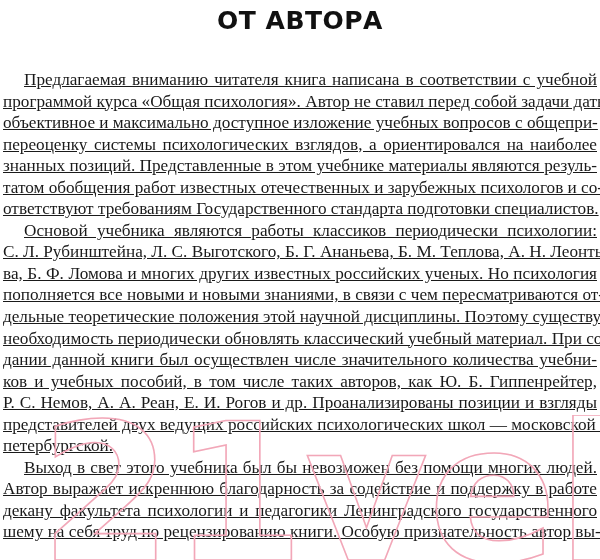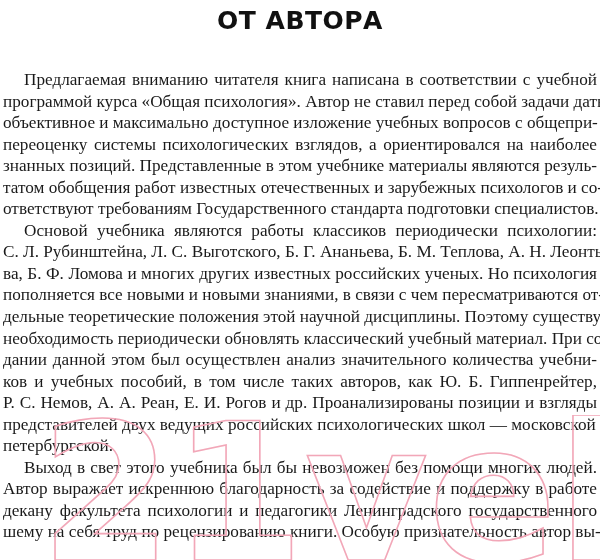--- a/index.html
+++ b/index.html
@@ -8,21 +8,21 @@
   .title {
     position: absolute; left: 0; top: 6px; width: 600px; text-align: center;
     font-family: "DejaVu Sans", sans-serif; font-weight: bold; font-size: 25px;
     letter-spacing: 0.5px; color: #111;
   }
   .body {
     position: absolute; left: 3px; top: 69px; width: 594px;
     font-family: "Liberation Serif", serif; font-size: 17.2px; line-height: 21.55px;
     color: #1a1a1a;
   }
-  .line { display: block; white-space: nowrap; text-align: justify; text-align-last: justify; height: 21.55px; }
+  .line { display: block; white-space: nowrap; text-align: justify; text-align-last: justify; height: 21.55px; text-decoration: underline; }
   .line.last { text-align-last: left; }
   .line.indent { padding-left: 21px; }
   .watermark {
     position: absolute; left: 40px; top: 415px; width: 560px; height: 150px;
     pointer-events: none;
   }
   .watermark text {
     font-family: "DejaVu Sans", sans-serif; font-weight: bold; font-size: 190px;
     fill: none; stroke: #f2a7b8; stroke-width: 1.6;
   }
@@ -40,21 +40,21 @@
     <span class="line">переоценку системы психологических взглядов, а ориентировался на наиболее</span>
     <span class="line">знанных позиций. Представленные в этом учебнике материалы являются резуль-</span>
     <span class="line">татом обобщения работ известных отечественных и зарубежных психологов и со-</span>
     <span class="line last">ответствуют требованиям Государственного стандарта подготовки специалистов.</span>
     <span class="line indent">Основой учебника являются работы классиков периодически психологии:</span>
     <span class="line">С. Л. Рубинштейна, Л. С. Выготского, Б. Г. Ананьева, Б. М. Теплова, А. Н. Леонтье-</span>
     <span class="line">ва, Б. Ф. Ломова и многих других известных российских ученых. Но психология</span>
     <span class="line">пополняется все новыми и новыми знаниями, в связи с чем пересматриваются от-</span>
     <span class="line">дельные теоретические положения этой научной дисциплины. Поэтому существует</span>
     <span class="line">необходимость периодически обновлять классический учебный материал. При соз-</span>
-    <span class="line">дании данной этом был осуществлен анализ значительного количества учебни-</span>
+    <span class="line">дании данной книги был осуществлен числе значительного количества учебни-</span>
     <span class="line">ков и учебных пособий, в том числе таких авторов, как Ю. Б. Гиппенрейтер,</span>
     <span class="line">Р. С. Немов, А. А. Реан, Е. И. Рогов и др. Проанализированы позиции и взгляды</span>
     <span class="line">представителей двух ведущих российских психологических школ — московской и</span>
     <span class="line last">петербургской.</span>
     <span class="line indent">Выход в свет этого учебника был бы невозможен без помощи многих людей.</span>
     <span class="line">Автор выражает искреннюю благодарность за содействие и поддержку в работе</span>
     <span class="line">декану факультета психологии и педагогики Ленинградского государственного</span>
     <span class="line">шему на себя труд по рецензированию книги. Особую признательность автор вы-</span>
 
   </div>

